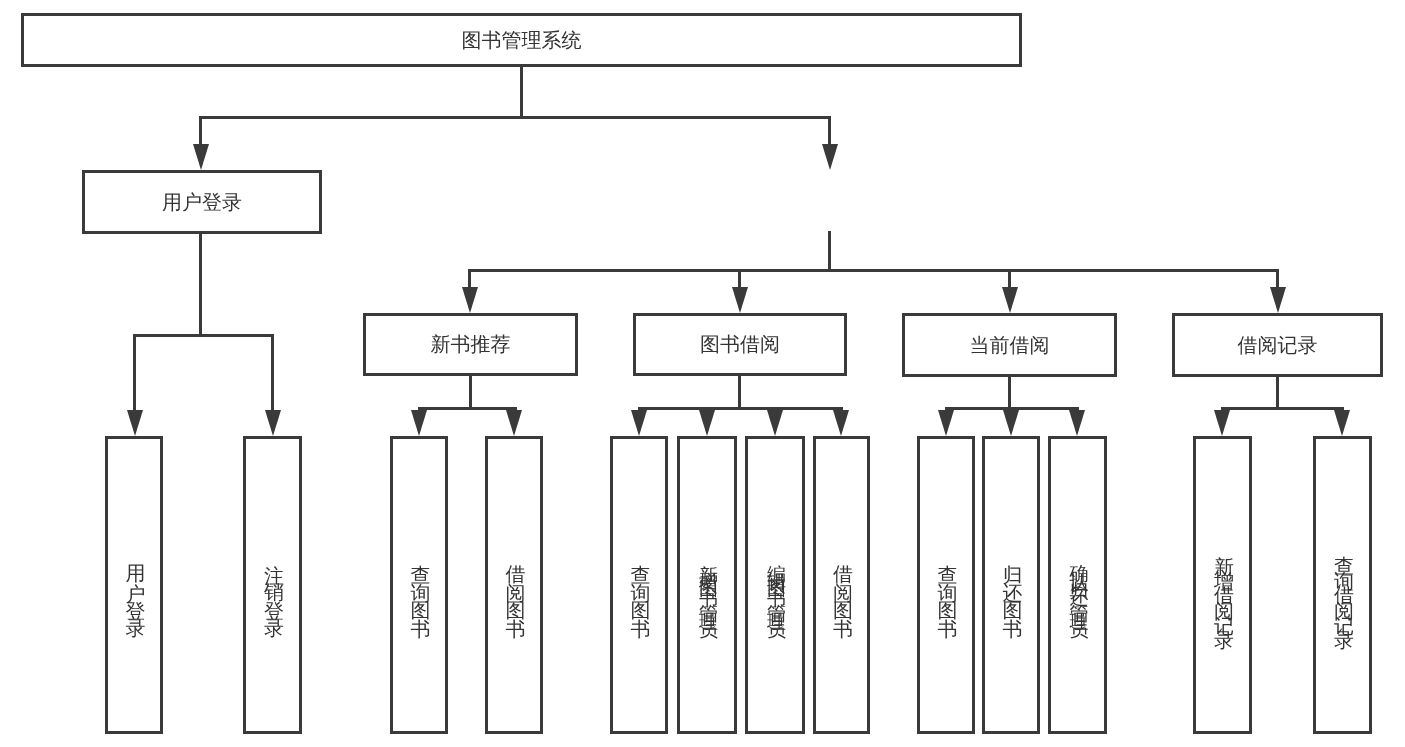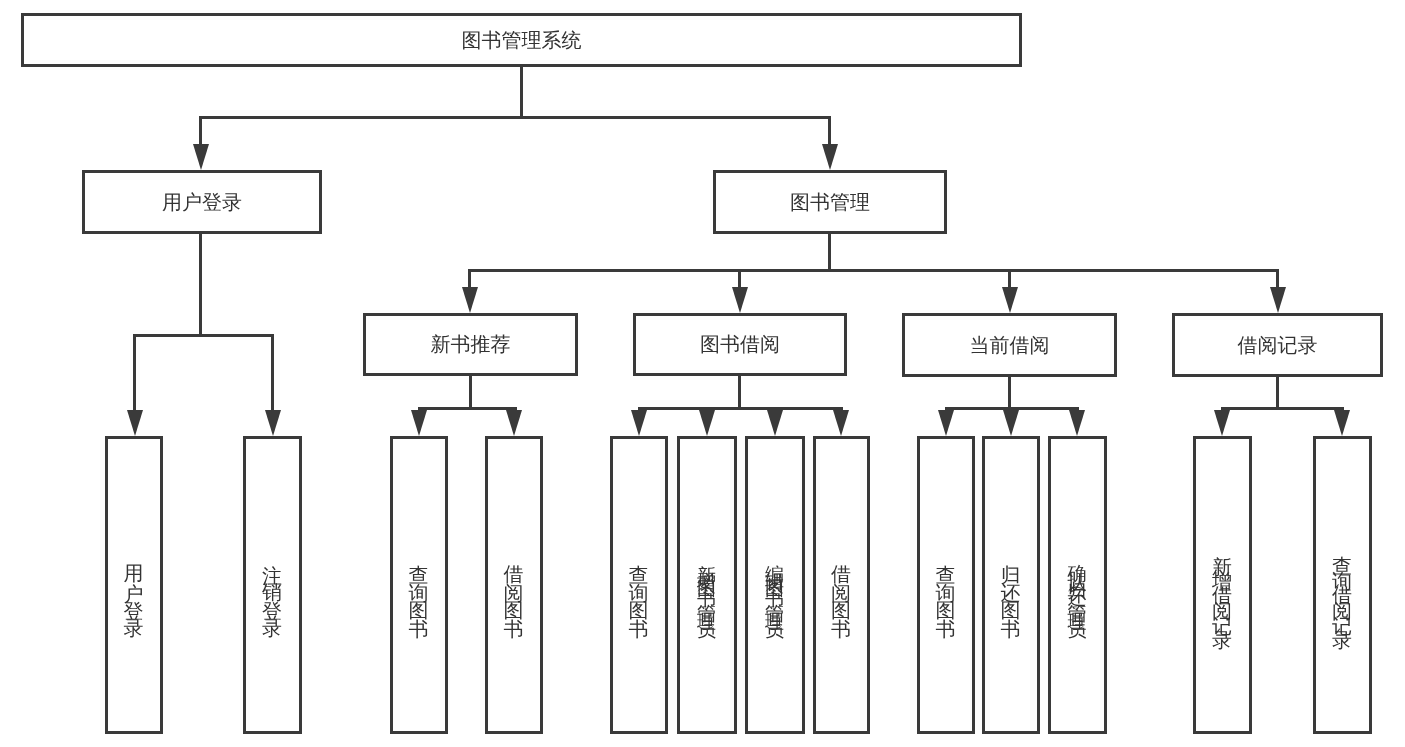--- a/index.html
+++ b/index.html
@@ -6,21 +6,21 @@
     --stroke:#3a3a3a;
     --text:#333333;
     --wm:#c4c4c4;
     --bg:#ffffff;
   }
   html,body{margin:0;padding:0;background:var(--bg);}
   .canvas{
     position:relative;
     width:1405px;height:747px;
     background:var(--bg);
-    font-family:Liberation Serif, serif;
+    font-family:Liberation Mono, monospace;
     color:var(--text);
     overflow:hidden;
   }
   .node{
     position:absolute;
     box-sizing:border-box;
     border:3px solid var(--stroke);
     background:#fff;
     display:flex;
     align-items:center;
@@ -63,23 +63,20 @@
 
   <div class="vline" style="left:520px;top:65px;width:3px;height:53px"></div>
   <div class="hline" style="left:199px;top:116px;width:632px;height:3px"></div>
   <div class="vline" style="left:199px;top:116px;width:3px;height:30px"></div>
   <div class="vline" style="left:828px;top:116px;width:3px;height:30px"></div>
   <div class="arrow" style="left:193px;top:144px"></div>
   <div class="arrow" style="left:822px;top:144px"></div>
 
   <div class="node" style="left:82px;top:170px;width:240px;height:64px">
     <span class="hlabel">用户登录</span>
-  </div>
-  <div class="node" style="left:713px;top:170px;width:234px;height:64px">
-    <span class="hlabel">图书管理</span>
   </div>
 
   <div class="vline" style="left:199px;top:231px;width:3px;height:106px"></div>
   <div class="hline" style="left:133px;top:334px;width:141px;height:3px"></div>
   <div class="vline" style="left:133px;top:334px;width:3px;height:78px"></div>
   <div class="vline" style="left:271px;top:334px;width:3px;height:78px"></div>
   <div class="arrow" style="left:127px;top:410px"></div>
   <div class="arrow" style="left:265px;top:410px"></div>
 
   <div class="vline" style="left:828px;top:231px;width:3px;height:41px"></div>

